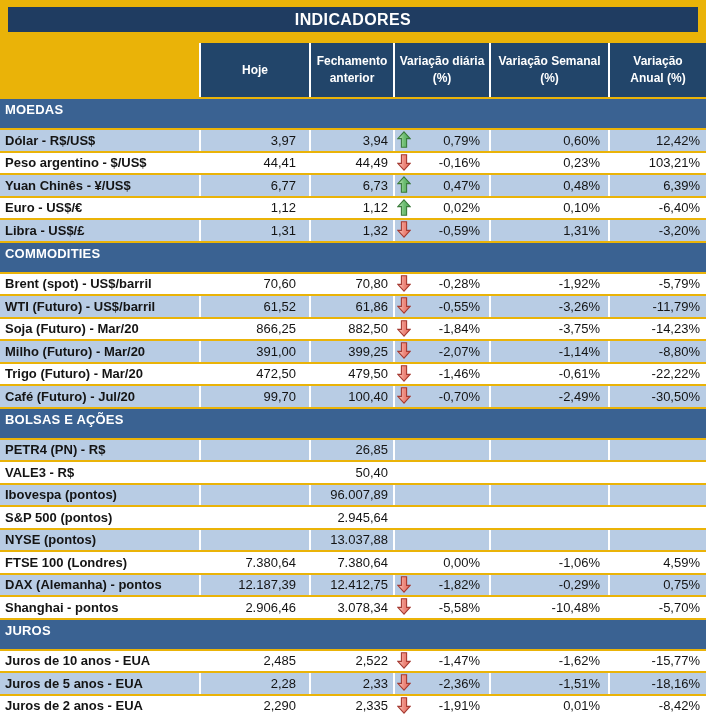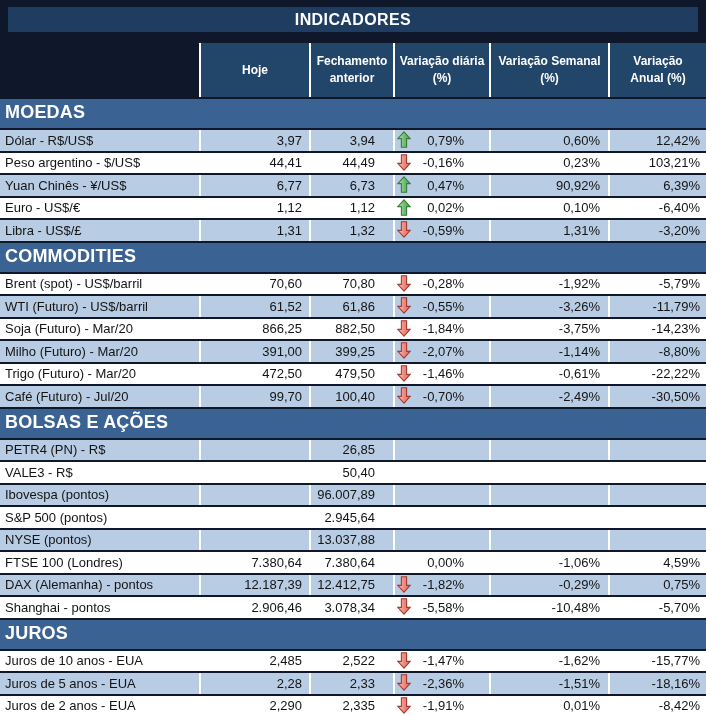--- a/index.html
+++ b/index.html
@@ -1,50 +1,50 @@
 <!DOCTYPE html>
 <html><head>
 <meta charset="utf-8">
 <style>
   html,body { margin:0; padding:0; background:#ffffff; }
   body { width:706px; height:716px; font-family:"Liberation Sans", sans-serif; }
-  .canvas { position:relative; width:706px; height:716px; overflow:hidden; background:#0f172a; }
+  .canvas { position:relative; width:706px; height:716px; overflow:hidden; background:#eab308; }
 
   .title-bar {
     margin:7px 8px 0 8px; height:25px; background:#1F3C61;
     color:#fff; font-weight:bold; font-size:16px; letter-spacing:0.4px;
     display:flex; align-items:center; justify-content:center;
   }
 
   table.grid {
     border-collapse:separate; border-spacing:0 2px; table-layout:fixed;
     width:706px; margin-top:9px;
   }
   th.corner { background:transparent; }
   th.colhead {
     background:#22456A; color:#fff; font-weight:bold; font-size:12px;
     height:54px; vertical-align:middle; text-align:center;
     padding:0 4px; line-height:1.4;
   }
   th.colhead, td.num { border-left:2px solid #fff; }
 
   tr.section-row td {
-    background:#3A6292; color:#fff; font-weight:bold; font-size:18px;
+    background:#3A6292; color:#fff; font-weight:bold; font-size:13px;
     height:26px; vertical-align:top; padding:3px 0 0 5px; letter-spacing:0.2px;
   }
   tr.data-row td {
     height:18.5px; font-size:13px; color:#141414; vertical-align:middle;
     white-space:nowrap; overflow:hidden; background:#fff;
   }
   tr.data-row.striped td { background:#B8CCE4; }
-  td.label-cell { padding-left:5px; }
+  td.label-cell { padding-left:5px;font-weight:bold; }
   td.num { text-align:right; }
-  td.hoje  { padding-right:7px; }
-  td.fech  { padding-right:18px; }
-  td.vdia  { padding-right:25px; position:relative; }
+  td.hoje  { padding-right:13px; }
+  td.fech  { padding-right:5px; }
+  td.vdia  { padding-right:9px; position:relative; }
   td.vsem  { padding-right:8px;text-align:right; }
   td.vanu  { padding-right:6px;margin-left:36px; }
   .arrow-slot { position:absolute; left:2px; top:1px; width:14px; height:17px; }
   .arrow-slot svg { display:block; }
 </style>
 </head>
 <body>
 
 <svg width="0" height="0" style="position:absolute" aria-hidden="true">
   <defs>
@@ -131,21 +131,21 @@
   </tr>
         <tr class="data-row striped">
     <td class="label-cell">Yuan Chinês - ¥/US$</td>
     <td class="num hoje">6,77</td>
     <td class="num fech">6,73</td>
     <td class="num vdia"><span class="arrow-slot">
               <svg width="14" height="17" viewBox="0 0 14 17">
                 <path d="M7 0.8 L13.2 7.6 L9.6 7.6 L9.6 16.2 L4.4 16.2 L4.4 7.6 L0.8 7.6 Z" fill="url(#gradUp)" stroke="#3A7A3A" stroke-width="1.1"></path>
               </svg>
             </span><span class="val">0,47%</span></td>
-    <td class="num vsem">90,92%</td>
+    <td class="num vsem">0,48%</td>
     <td class="num vanu">6,39%</td>
   </tr>
         <tr class="data-row">
     <td class="label-cell">Euro - US$/€</td>
     <td class="num hoje">1,12</td>
     <td class="num fech">1,12</td>
     <td class="num vdia"><span class="arrow-slot">
               <svg width="14" height="17" viewBox="0 0 14 17">
                 <path d="M7 0.8 L13.2 7.6 L9.6 7.6 L9.6 16.2 L4.4 16.2 L4.4 7.6 L0.8 7.6 Z" fill="url(#gradUp)" stroke="#3A7A3A" stroke-width="1.1"></path>
               </svg>

